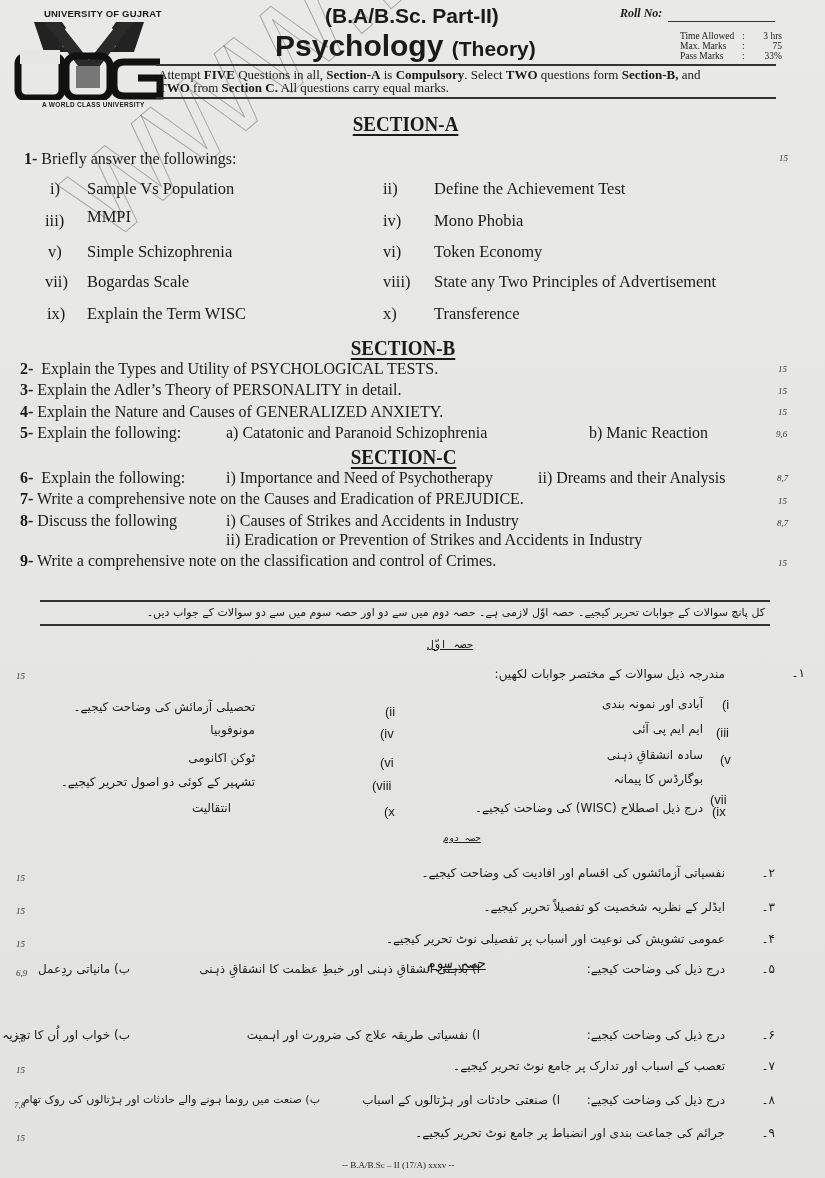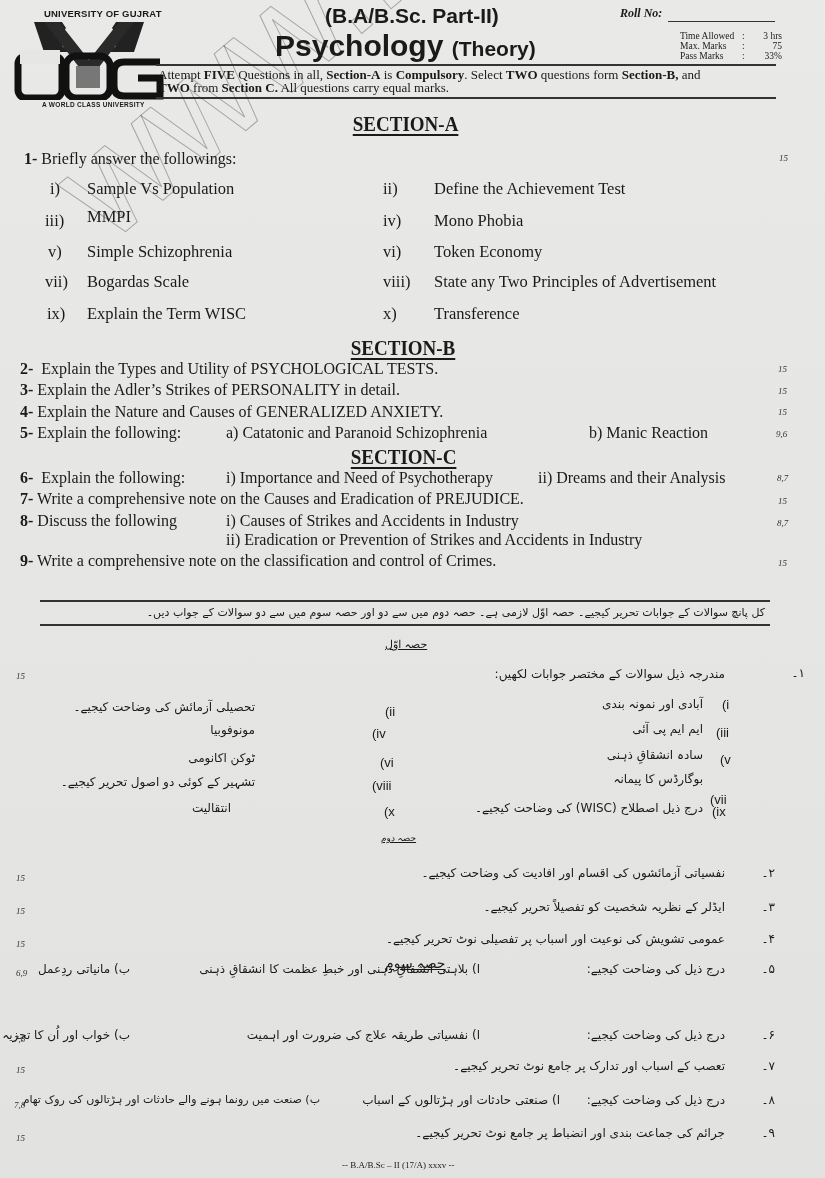--- a/index.html
+++ b/index.html
@@ -28,21 +28,21 @@
   .meta .v { width: 30px; text-align: right; }
   .rule { height: 2px; background: #333; }
   .instructions { left: 158px; top: 68px; font-size: 13px; line-height: 13px; }
   .instructions b { font-weight: bold; }
   .section-head { font-weight: bold; font-size: 20px; text-decoration: underline; text-underline-offset: 3px; transform: scaleX(0.95); }
   .q { font-size: 16px; }
   .qnum { font-weight: bold; }
   .marks { font-style: italic; font-size: 9px; color: #333; }
   .sub-roman { font-size: 16.5px; }
   .urdu { direction: rtl; font-family: "DejaVu Sans", sans-serif; font-size: 12px; }
-  .urdu-head { direction: rtl; font-family: Liberation Sans, sans-serif; font-size: 11px; text-decoration: underline; }
+  .urdu-head { direction: rtl; font-family: Liberation Mono, monospace; font-size: 11px; text-decoration: underline; margin-left: 42px; }
   .footer { left: 342px; top: 1160px; font-size: 9px; }
   .watermark { position: absolute; left: 20px; top: 140px; font-family: "Liberation Sans", sans-serif; font-size: 150px; color: transparent; -webkit-text-stroke: 1px rgba(40,40,40,0.35); transform: rotate(-40deg); transform-origin: left top; white-space: nowrap; pointer-events: none; }
 </style>
 </head>
 <body>
 
 <div class="page">
 
   <div class="abs uni-name">UNIVERSITY OF GUJRAT</div>
   <svg class="abs logo" viewBox="0 0 150 80">
@@ -126,21 +126,21 @@
   <div class="abs sub-roman" style="left:47px; top:304px;">ix)</div>
   <div class="abs sub-roman" style="left:87px; top:304px;">Explain the Term WISC</div>
   <div class="abs sub-roman" style="left:383px; top:304px;">x)</div>
   <div class="abs sub-roman" style="left:434px; top:304px;">Transference</div>
 
   <div class="abs section-head" style="left:348px; top:337px;">SECTION-B</div>
 
   <div class="abs q" style="left:20px; top:360px;"><span class="qnum">2-</span>&nbsp; <span>Explain the Types and Utility of PSYCHOLOGICAL TESTS.</span></div>
   <div class="abs marks" style="left:778px; top:364px;">15</div>
 
-  <div class="abs q" style="left:20px; top:381px;"><span class="qnum">3-</span> <span>Explain the Adler’s Strikes of PERSONALITY in detail.</span></div>
+  <div class="abs q" style="left:20px; top:381px;"><span class="qnum">3-</span> <span>Explain the Adler’s Theory of PERSONALITY in detail.</span></div>
   <div class="abs marks" style="left:778px; top:386px;">15</div>
 
   <div class="abs q" style="left:20px; top:403px;"><span class="qnum">4-</span> <span>Explain the Nature and Causes of GENERALIZED ANXIETY.</span></div>
   <div class="abs marks" style="left:778px; top:407px;">15</div>
 
   <div class="abs q" style="left:20px; top:424px;"><span class="qnum">5-</span> <span>Explain the following:</span></div>
   <div class="abs q" style="left:226px; top:424px;">a) Catatonic and Paranoid Schizophrenia</div>
   <div class="abs q" style="left:589px; top:424px;">b) Manic Reaction</div>
   <div class="abs marks" style="left:776px; top:429px;">9,6</div>
 
@@ -171,39 +171,39 @@
   <div class="abs urdu" style="right:20px; top:666px; width:40px;">۱۔</div>
   <div class="abs urdu" style="right:100px; top:667px;">مندرجہ ذیل سوالات کے مختصر جوابات لکھیں:</div>
 
   <div class="abs" style="left:722px; top:697px; font-size:13px; font-family:'Liberation Sans',sans-serif;">(i</div>
   <div class="abs urdu" style="right:122px; top:697px;">آبادی اور نمونہ بندی</div>
   <div class="abs" style="left:385px; top:704px; font-size:13px; font-family:'Liberation Sans',sans-serif;">(ii</div>
   <div class="abs urdu" style="right:570px; top:700px;">تحصیلی آزمائش کی وضاحت کیجیے۔</div>
 
   <div class="abs" style="left:716px; top:725px; font-size:13px; font-family:'Liberation Sans',sans-serif;">(iii</div>
   <div class="abs urdu" style="right:122px; top:722px;">ایم ایم پی آئی</div>
-  <div class="abs" style="left:372px; top:726px; font-size:13px; font-family:'Liberation Sans',sans-serif;">(iv</div>
+  <div class="abs" style="left:380px; top:726px; font-size:13px; font-family:'Liberation Sans',sans-serif;">(iv</div>
   <div class="abs urdu" style="right:570px; top:723px;">مونوفوبیا</div>
 
   <div class="abs" style="left:720px; top:752px; font-size:13px; font-family:'Liberation Sans',sans-serif;">(v</div>
   <div class="abs urdu" style="right:122px; top:748px;">سادہ انشقاقِ ذہنی</div>
   <div class="abs" style="left:380px; top:755px; font-size:13px; font-family:'Liberation Sans',sans-serif;">(vi</div>
   <div class="abs urdu" style="right:570px; top:751px;">ٹوکن اکانومی</div>
 
   <div class="abs" style="left:710px; top:775px; font-size:13px; font-family:'Liberation Sans',sans-serif;margin-top:17px;">(vii</div>
   <div class="abs urdu" style="right:122px; top:772px;">بوگارڈس کا پیمانہ</div>
   <div class="abs" style="left:372px; top:778px; font-size:13px; font-family:'Liberation Sans',sans-serif;">(viii</div>
   <div class="abs urdu" style="right:570px; top:775px;">تشہیر کے کوئی دو اصول تحریر کیجیے۔</div>
 
   <div class="abs" style="left:712px; top:804px; font-size:13px; font-family:'Liberation Sans',sans-serif;">(ix</div>
   <div class="abs urdu" style="right:122px; top:801px;">درج ذیل اصطلاح (WISC) کی وضاحت کیجیے۔</div>
   <div class="abs" style="left:384px; top:804px; font-size:13px; font-family:'Liberation Sans',sans-serif;">(x</div>
   <div class="abs urdu" style="right:594px; top:801px;">انتقالیت</div>
 
-  <div class="abs urdu-head" style="left:381px; top:833px; font-size:9px;">حصہ دوم</div>
+  <div class="abs urdu-head" style="left:401px; top:833px; font-size:9px;">حصہ دوم</div>
 
   <div class="abs marks" style="left:16px; top:873px;">15</div>
   <div class="abs urdu" style="right:50px; top:866px;">۲۔</div>
   <div class="abs urdu" style="right:100px; top:866px;">نفسیاتی آزمائشوں کی اقسام اور افادیت کی وضاحت کیجیے۔</div>
 
   <div class="abs marks" style="left:16px; top:906px;">15</div>
   <div class="abs urdu" style="right:50px; top:900px;">۳۔</div>
   <div class="abs urdu" style="right:100px; top:900px;">ایڈلر کے نظریہ شخصیت کو تفصیلاً تحریر کیجیے۔</div>
 
   <div class="abs marks" style="left:16px; top:939px;">15</div>

